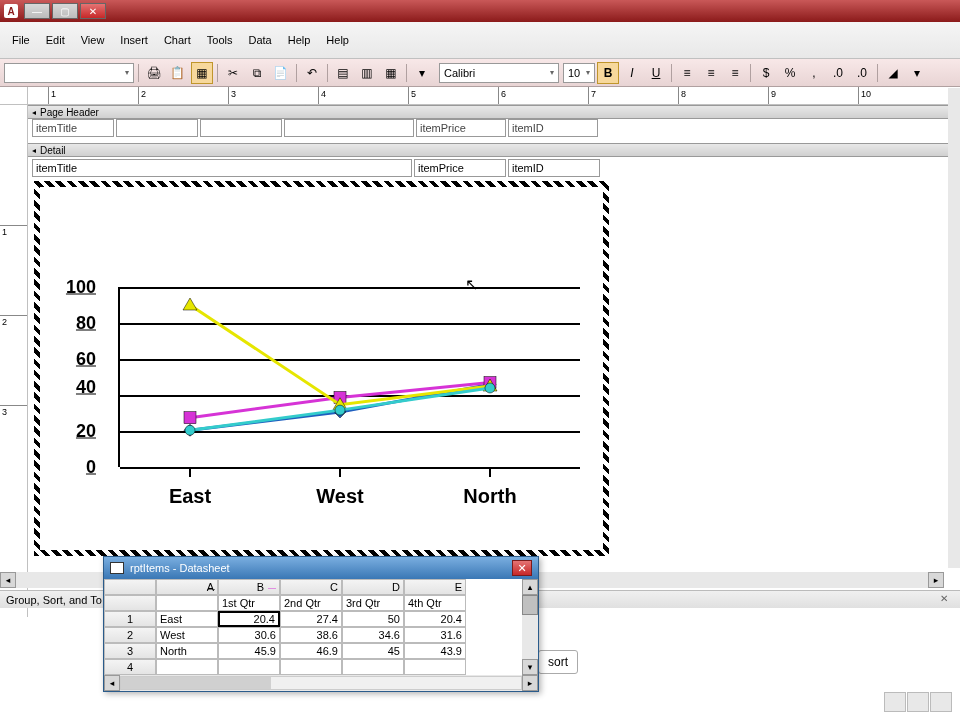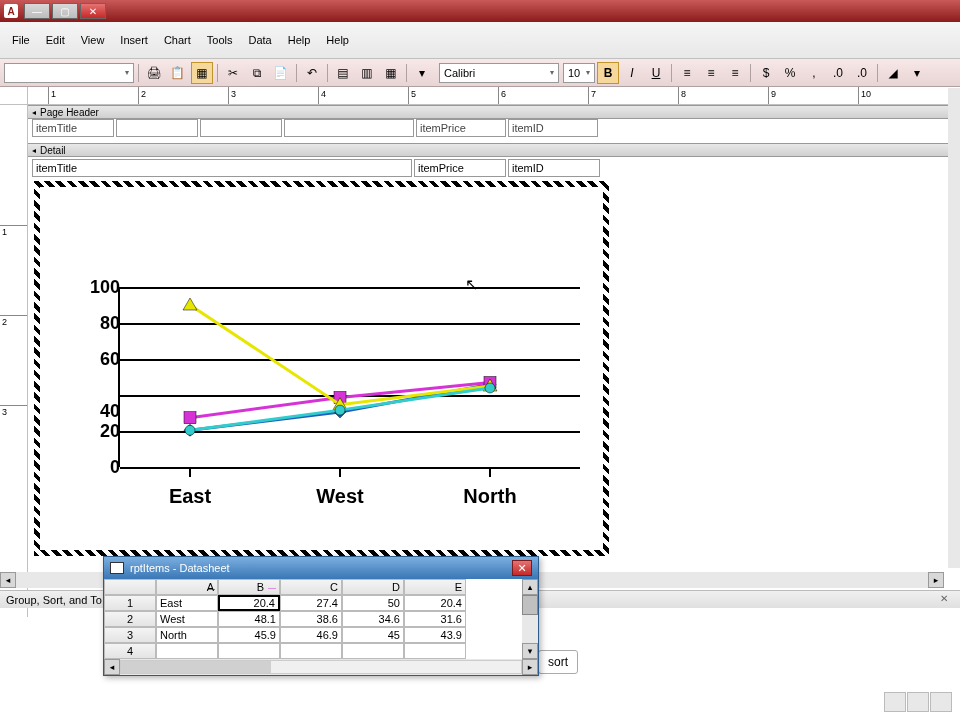--- a/index.html
+++ b/index.html
@@ -51,21 +51,21 @@
 
 .field-box { position: absolute; background: #fff; border: 1px solid #999; height: 18px; font-size: 11px; padding: 1px 3px; display: flex; align-items: center; }
 .page-header-body .field-box { background-image: radial-gradient(#ccc 0.5px, #fff 0.5px); background-size: 4px 4px; color: #444; }
 
 
 .chart-obj { position: absolute; left: 6px; top: 24px; width: 575px; height: 375px; border: 6px solid #000; border-image: repeating-linear-gradient(45deg,#000 0 4px,#fff 4px 8px) 6; background: #fff; }
 .chart-obj::before, .chart-obj::after { content: ''; }
 .chart-inner { position: relative; width: 100%; height: 100%; }
 .chart-title { text-align: center; font-size: 28px; font-weight: bold; margin-top: 24px; }
 .plot { position: absolute; left: 80px; top: 100px; width: 460px; height: 180px; }
-.axis-y-label { position: absolute; right: 100%; margin-right: 0; font-size: 18px; font-weight: bold; transform: translateY(-50%); }
+.axis-y-label { position: absolute; right: 100%; margin-right: 24px; font-size: 18px; font-weight: bold; transform: translateY(-50%); text-decoration: underline; }
 .grid-line { position: absolute; left: 0; right: 0; border-top: 2px solid #000; }
 .axis-x { position: absolute; left: 0; right: 0; bottom: -2px; border-top: 2px solid #000; }
 .axis-y { position: absolute; left: -2px; top: 0; bottom: 0; border-left: 2px solid #000; }
 .x-tick { position: absolute; bottom: -10px; width: 2px; height: 10px; background: #000; }
 .x-label { position: absolute; top: 100%; margin-top: 18px; font-size: 20px; font-weight: bold; transform: translateX(-50%); }
 .cursor-icon { position: absolute; left: 425px; top: 88px; font-size: 16px; pointer-events: none; }
 
 
 .datasheet { position: absolute; left: 103px; top: 556px; width: 436px; background: #d946ef; border: 1px solid #2a5b8b; box-shadow: 2px 2px 6px rgba(0,0,0,.3); z-index: 100; }
 .ds-title { background: linear-gradient(#7aaee0,#3a77b5); height: 22px; display: flex; align-items: center; padding: 0 6px; color: #fff; font-size: 11px; }
@@ -255,21 +255,21 @@
         <div class="chart-inner">
           <div class="cursor-icon">↖</div>
           <div class="plot" id="plot">
             <div class="axis-y"></div>
             <div class="axis-x"></div>
           <div class="grid-line" style="top: 180px;"></div>
               <div class="axis-y-label" style="top: 180px;">0</div>
               <div class="grid-line" style="top: 144px;"></div>
               <div class="axis-y-label" style="top: 144px;">20</div>
               <div class="grid-line" style="top: 108px;"></div>
-              <div class="axis-y-label" style="top: 124px;">40</div>
+              <div class="axis-y-label" style="top: 100px;">40</div>
               <div class="grid-line" style="top: 72px;"></div>
               <div class="axis-y-label" style="top: 72px;">60</div>
               <div class="grid-line" style="top: 36px;"></div>
               <div class="axis-y-label" style="top: 36px;">80</div>
               <div class="grid-line" style="top: 0px;"></div>
               <div class="axis-y-label" style="top: 0px;">100</div>
               <div class="x-tick" style="left: 69px;"></div>
               <div class="x-label" style="left: 70px;">East</div>
               <div class="x-tick" style="left: 219px;"></div>
               <div class="x-label" style="left: 220px;">West</div>
@@ -323,31 +323,39 @@
     <div class="ds-grid" id="ds-grid" style="flex:1">
         <div class="ds-row">
           <div class="ds-cell ds-header ds-rownum"></div>
           <div class="ds-cell ds-header ds-col-b" style="position:relative">A<span style="position:absolute;right:2px;bottom:1px;font-size:8px">—</span></div>
           <div class="ds-cell ds-header ds-col-b">B<span style="color:#d633d6;font-size:8px;margin-left:4px">—</span></div>
           <div class="ds-cell ds-header ds-col-b">C</div>
           <div class="ds-cell ds-header ds-col-b">D</div>
           <div class="ds-cell ds-header ds-col-b">E</div>
         </div>
         <div class="ds-row">
+          <div class="ds-cell ds-header ds-rownum"></div>
+          <div class="ds-cell ds-col-a" style=""></div>
+          <div class="ds-cell ds-col-b" style="justify-content:flex-start">1st Qtr</div>
+          <div class="ds-cell ds-col-b" style="justify-content:flex-start">2nd Qtr</div>
+          <div class="ds-cell ds-col-b" style="justify-content:flex-start">3rd Qtr</div>
+          <div class="ds-cell ds-col-b" style="justify-content:flex-start">4th Qtr</div>
+        </div>
+        <div class="ds-row">
           <div class="ds-cell ds-rownum">1</div>
           <div class="ds-cell ds-col-a">East</div>
           <div class="ds-cell ds-col-b ds-selected">20.4</div>
           <div class="ds-cell ds-col-b">27.4</div>
           <div class="ds-cell ds-col-b">50</div>
           <div class="ds-cell ds-col-b">20.4</div>
         </div>
         <div class="ds-row">
           <div class="ds-cell ds-rownum">2</div>
           <div class="ds-cell ds-col-a">West</div>
-          <div class="ds-cell ds-col-b">48.1</div>
+          <div class="ds-cell ds-col-b">30.6</div>
           <div class="ds-cell ds-col-b">38.6</div>
           <div class="ds-cell ds-col-b">34.6</div>
           <div class="ds-cell ds-col-b">31.6</div>
         </div>
         <div class="ds-row">
           <div class="ds-cell ds-rownum">3</div>
           <div class="ds-cell ds-col-a">North</div>
           <div class="ds-cell ds-col-b">45.9</div>
           <div class="ds-cell ds-col-b">46.9</div>
           <div class="ds-cell ds-col-b">45</div>

